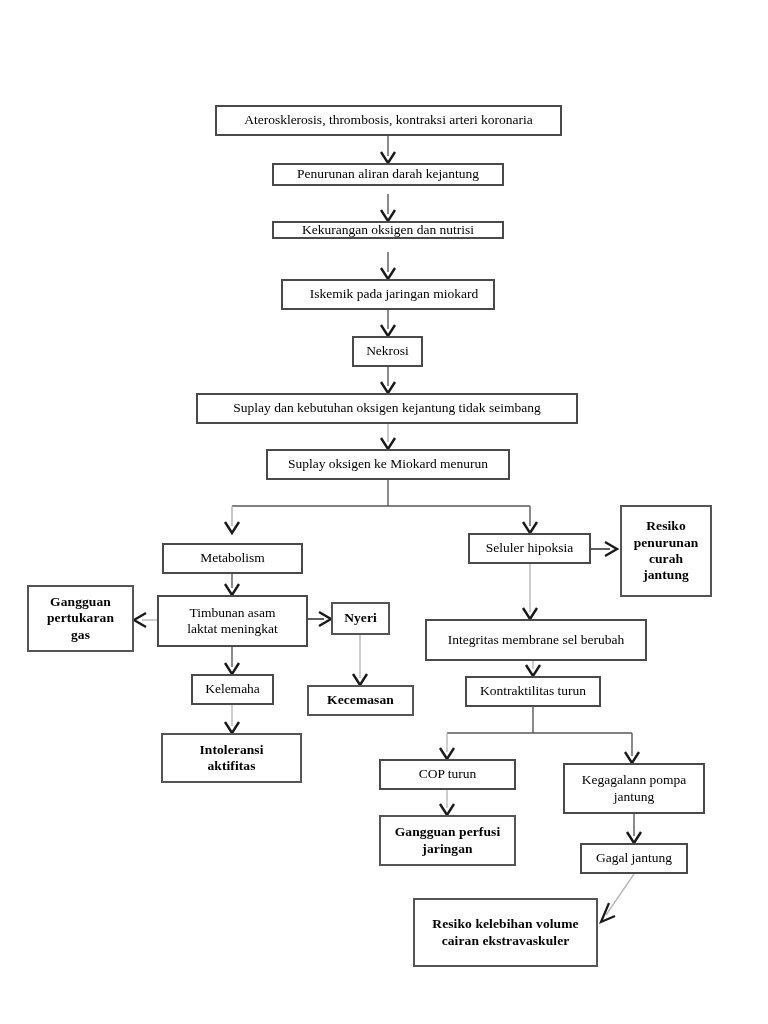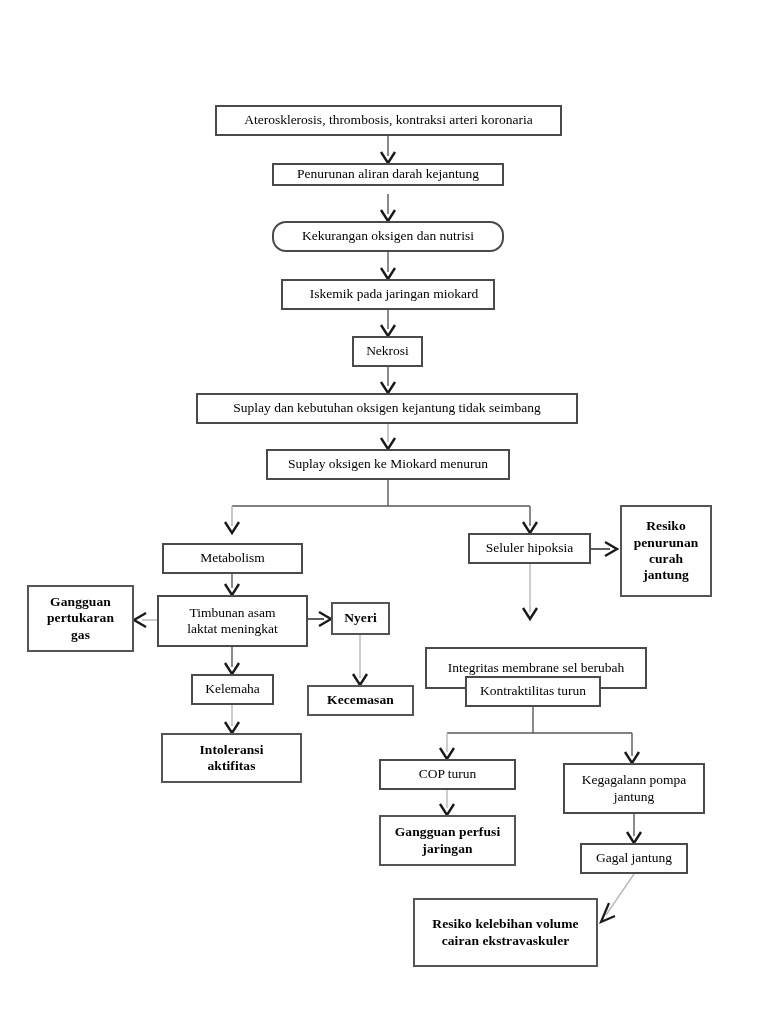--- a/index.html
+++ b/index.html
@@ -137,21 +137,21 @@
   </svg>
 
   <div class="node dark" style="left:215px;top:105px;width:347px;height:31px;">
     <span class="txt">Aterosklerosis, thrombosis, kontraksi arteri koronaria</span>
   </div>
 
   <div class="node dark" style="left:272px;top:163px;width:232px;height:23px;">
     <span class="txt">Penurunan aliran darah kejantung</span>
   </div>
 
-  <div class="node dark" style="left:272px;top:221px;width:232px;height:31px;border-radius:14px;">
+  <div class="node dark" style="left:272px;top:221px;width:232px;height:18px;">
     <span class="txt">Kekurangan oksigen dan nutrisi</span>
   </div>
 
   <div class="node dark" style="left:281px;top:279px;width:214px;height:31px;padding-left:18px;">
     <span class="txt">Iskemik pada jaringan miokard</span>
   </div>
 
   <div class="node dark" style="left:352px;top:336px;width:71px;height:31px;">
     <span class="txt">Nekrosi</span>
   </div>
@@ -187,21 +187,21 @@
 
   <div class="node dark" style="left:157px;top:595px;width:151px;height:52px;">
     <span class="txt">Timbunan asam
 laktat meningkat</span>
   </div>
 
   <div class="node bold" style="left:331px;top:602px;width:59px;height:33px;">
     <span class="txt">Nyeri</span>
   </div>
 
-  <div class="node dark" style="left:425px;top:619px;width:222px;height:42px;margin-top:28px;">
+  <div class="node dark" style="left:425px;top:619px;width:222px;height:42px;">
     <span class="txt">Integritas membrane sel berubah</span>
   </div>
 
   <div class="node dark" style="left:191px;top:674px;width:83px;height:31px;">
     <span class="txt">Kelemaha</span>
   </div>
 
   <div class="node bold" style="left:307px;top:685px;width:107px;height:31px;">
     <span class="txt">Kecemasan</span>
   </div>

